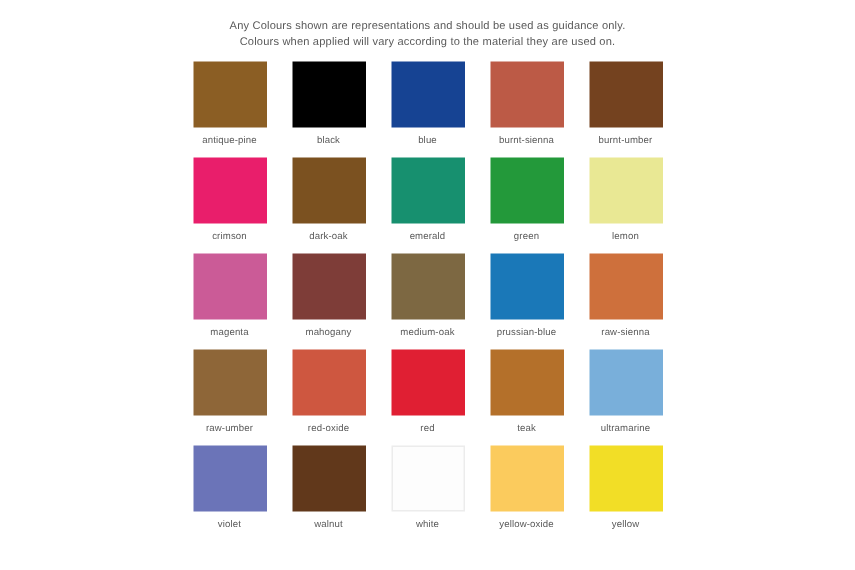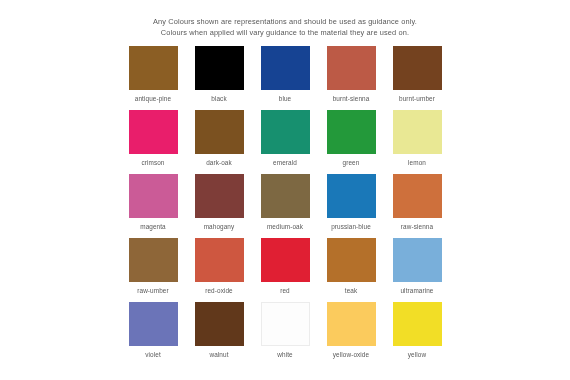--- a/index.html
+++ b/index.html
@@ -14,26 +14,26 @@
     overflow: hidden;
   }
   .page {
     position: relative;
     width: 570px;
     height: 380px;
     background: #ffffff;
     box-sizing: border-box;
   }
   .notice {
-    padding-top: 17px;
     text-align: center;
     color: #595959;
     font-size: 7.4px;
     line-height: 10.5px;
     letter-spacing: 0.12px;
+    margin-top: 12px;
   }
   .notice-line {
     display: block;
     white-space: nowrap;
   }
   .swatch-grid {
     margin: 0 auto;
     padding-top: 8px;
     width: 330px;
     display: grid;
@@ -66,21 +66,21 @@
     line-height: 8px;
   }
 </style>
 </head>
 <body>
 
 <div class="page">
 
   <div class="notice">
     <span class="notice-line">Any Colours shown are representations and should be used as guidance only.</span>
-    <span class="notice-line">Colours when applied will vary guidance to the material they are used on.</span>
+    <span class="notice-line">Colours when applied will vary according to the material they are used on.</span>
   </div>
 
   <div class="swatch-grid">
       <div class="swatch-cell">
         <span class="swatch-chip" style="background: rgb(139, 94, 36);"></span>
         <span class="swatch-label">antique-pine</span>
       </div>
       <div class="swatch-cell">
         <span class="swatch-chip" style="background: rgb(0, 0, 0);"></span>
         <span class="swatch-label">black</span>

